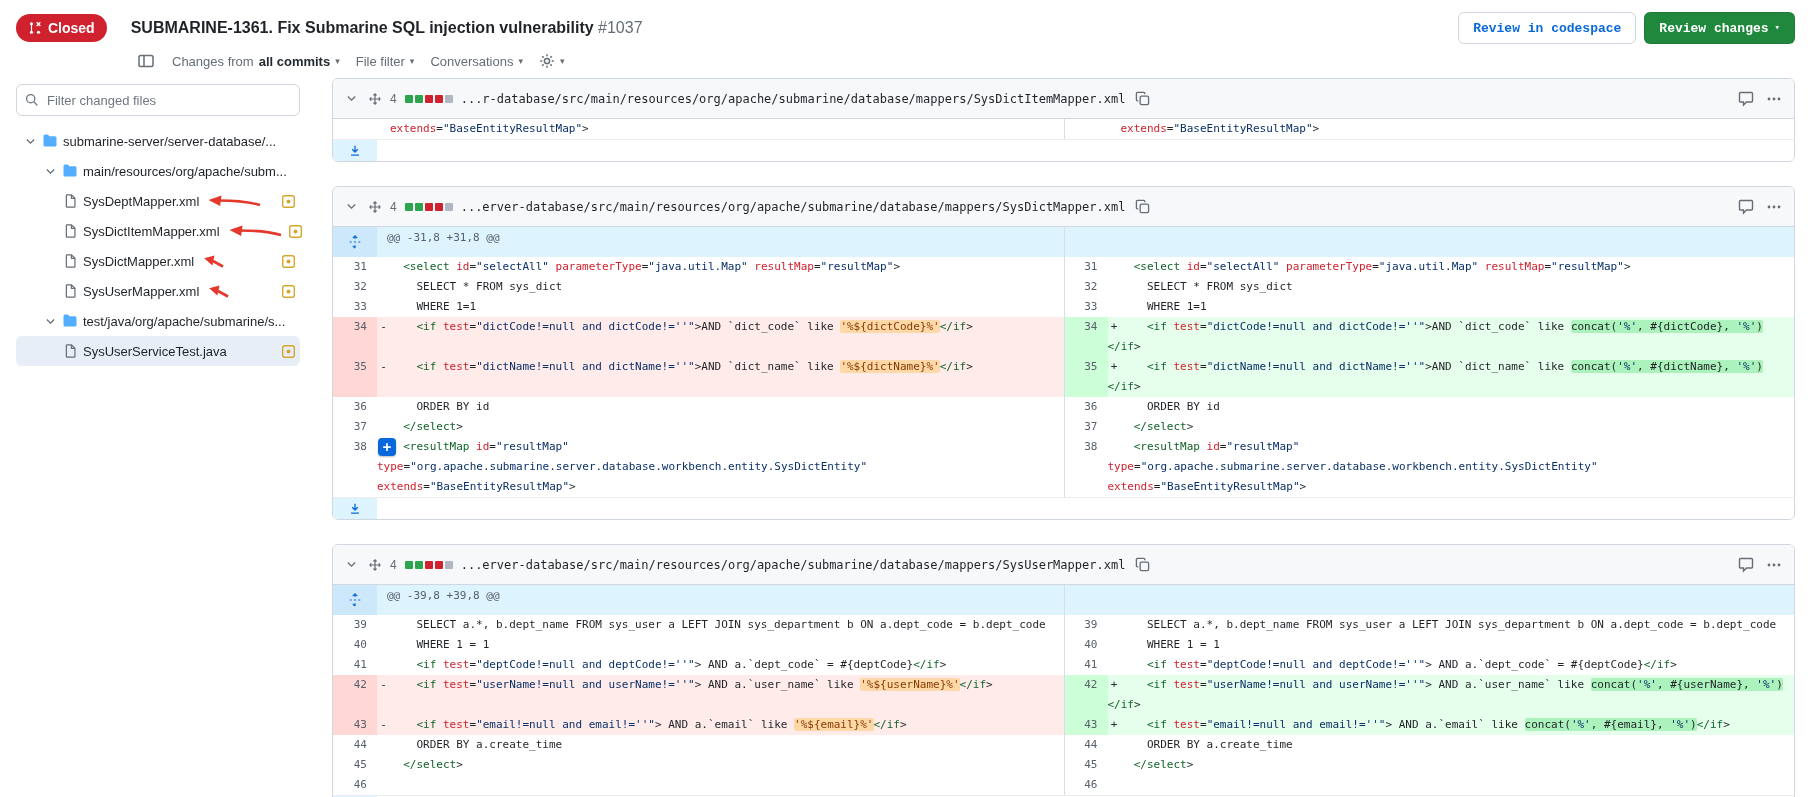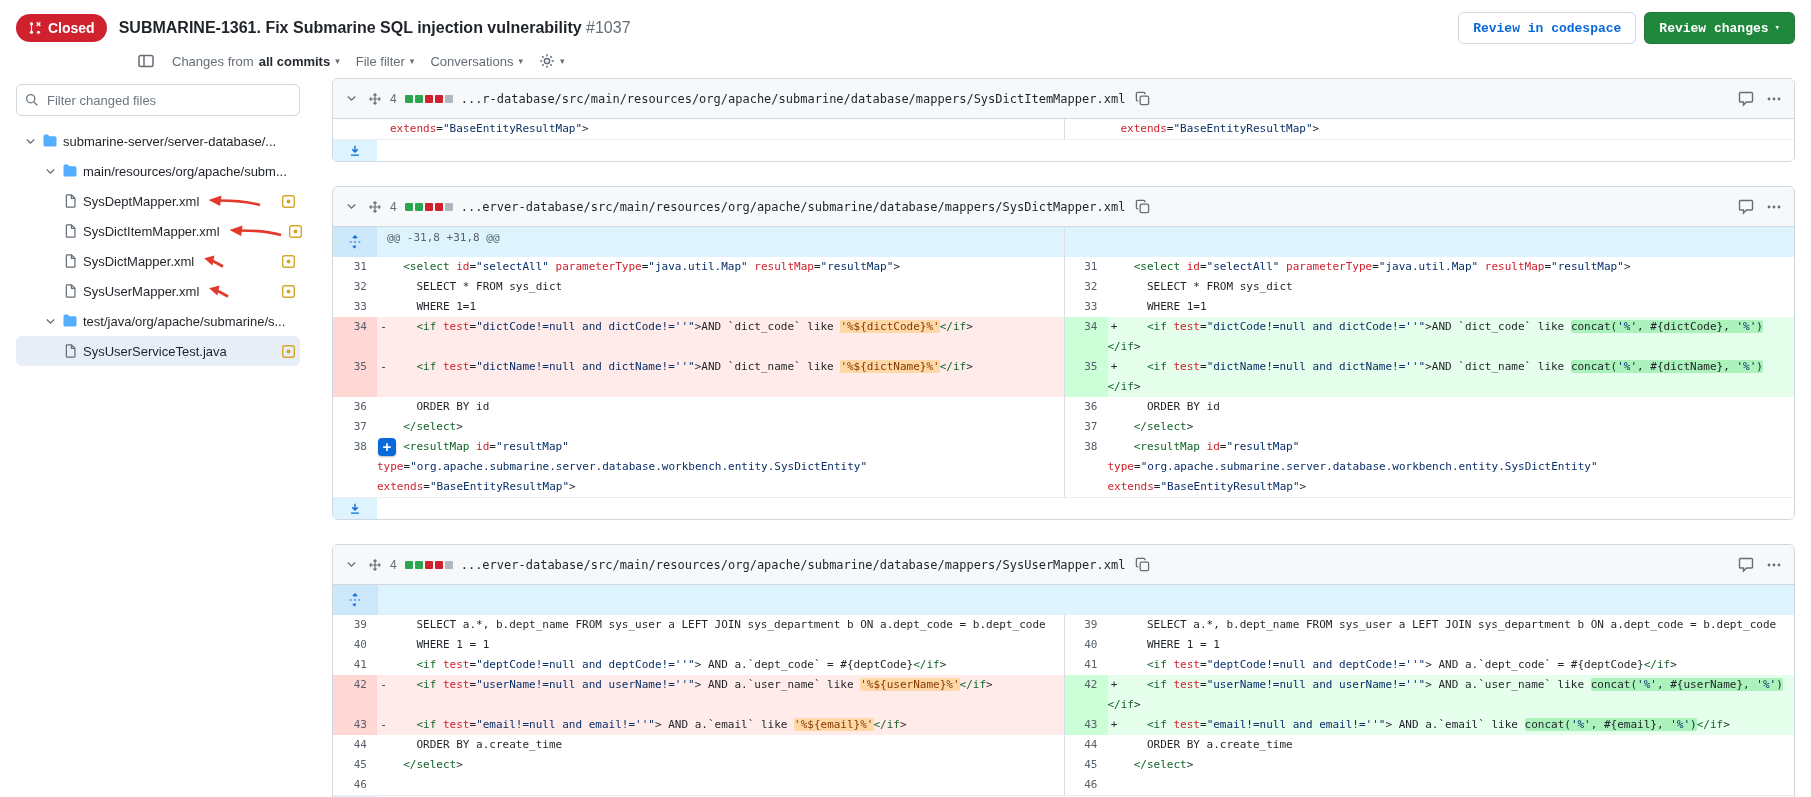--- a/index.html
+++ b/index.html
@@ -4,21 +4,21 @@
 <style>
   *{box-sizing:border-box}
   html,body{margin:0;padding:0}
   body{width:1811px;height:797px;overflow:hidden;background:#fff;color:#1f2328;
        font-family:"Liberation Sans","DejaVu Sans",sans-serif}
   
   .top{padding:10px 16px 0;background:#fff}
   .row1{display:flex;align-items:center;gap:12px;height:36px}
   .badge{display:inline-flex;align-items:center;gap:6px;background:#cf222e;color:#fff;
          font-size:14px;font-weight:700;border-radius:999px;padding:6px 12px;flex:none}
-  .title{font-size:16px;font-weight:700;margin:0;white-space:nowrap;overflow:hidden;
+  .title{font-size:16px;font-weight:700;margin:12px;white-space:nowrap;overflow:hidden;
          text-overflow:ellipsis;min-width:0}
   .title .num{color:#656d76;font-weight:400}
   .actions{margin-left:auto;display:flex;gap:8px;flex:none}
   .btn{height:32px;border-radius:6px;font-family:Liberation Mono, monospace;font-size:13px;font-weight:700;
        padding:0 14px;cursor:pointer;display:inline-flex;align-items:center;gap:6px}
   .btn-codespace{background:#fff;border:1px solid #d0d7de;color:#0969da}
   .btn-green{background:#1f883d;border:1px solid rgba(31,35,40,.15);color:#fff}
   .caret{font-size:9px;line-height:1}
   .row2{display:flex;align-items:center;gap:16px;height:30px;padding-left:120px;color:#656d76}
   .dd{background:none;border:none;color:#656d76;font-family:inherit;font-size:13px;
@@ -528,20 +528,21 @@
           </div>
           <div class="pbody">
             <div class="hunkrow">
               <button class="hgut">
                 <svg width="14" height="14" viewBox="0 0 16 16">
                   <g stroke="#0969da" stroke-width="1.4" fill="none">
                     <path d="M8 1.2v3M8 11.8v3M5.5 3.5 8 1l2.5 2.5M5.5 12.5 8 15l-2.5-2.5M2 8h2.2M6.8 8h2.4M11.8 8H14"></path>
                   </g>
                 </svg>
               </button>
+              <span class="htext">@@ -39,8 +39,8 @@</span>
               <span class="hrt"></span>
             </div>
             <div class="drow">
               <div class="numcell ctx">39</div>
               <div class="codecell ctx"><div class="cline"><span class="mk"> </span>    SELECT a.*, b.dept_name FROM sys_user a LEFT JOIN sys_department b ON a.dept_code = b.dept_code</div></div>
               <div class="numcell ctx rsep">39</div>
               <div class="codecell ctx"><div class="cline"><span class="mk"> </span>    SELECT a.*, b.dept_name FROM sys_user a LEFT JOIN sys_department b ON a.dept_code = b.dept_code</div></div>
             </div>
             <div class="drow">
               <div class="numcell ctx">40</div>

